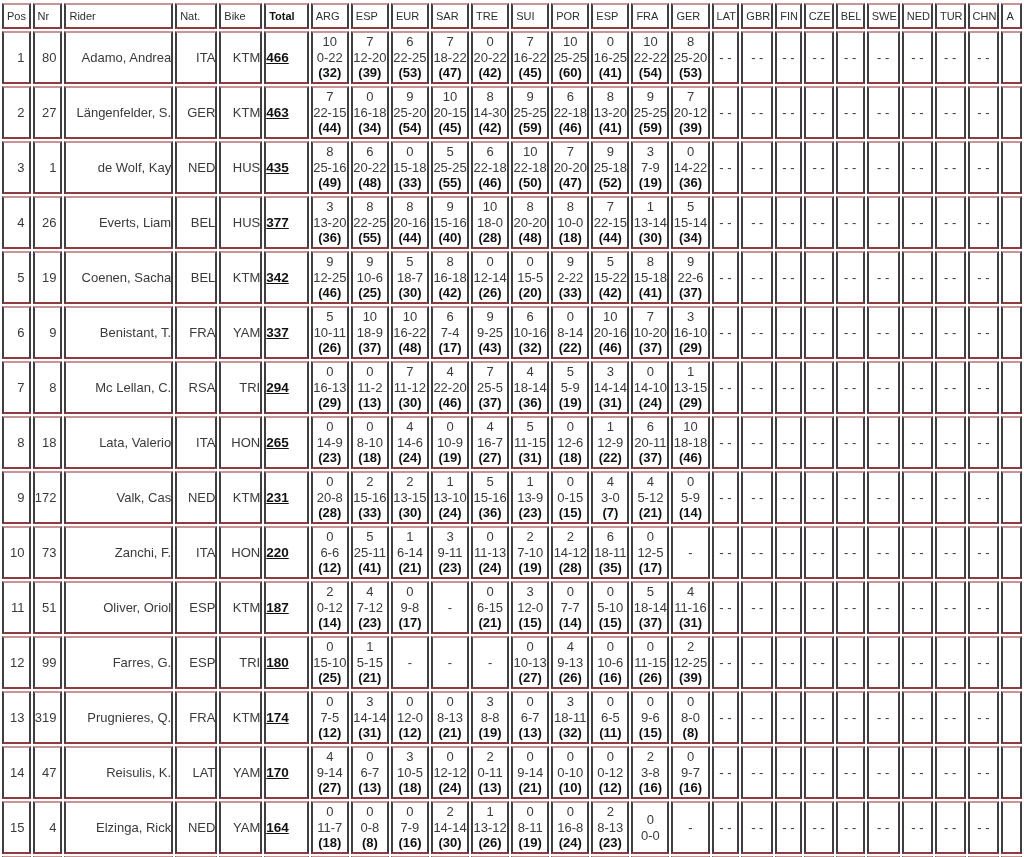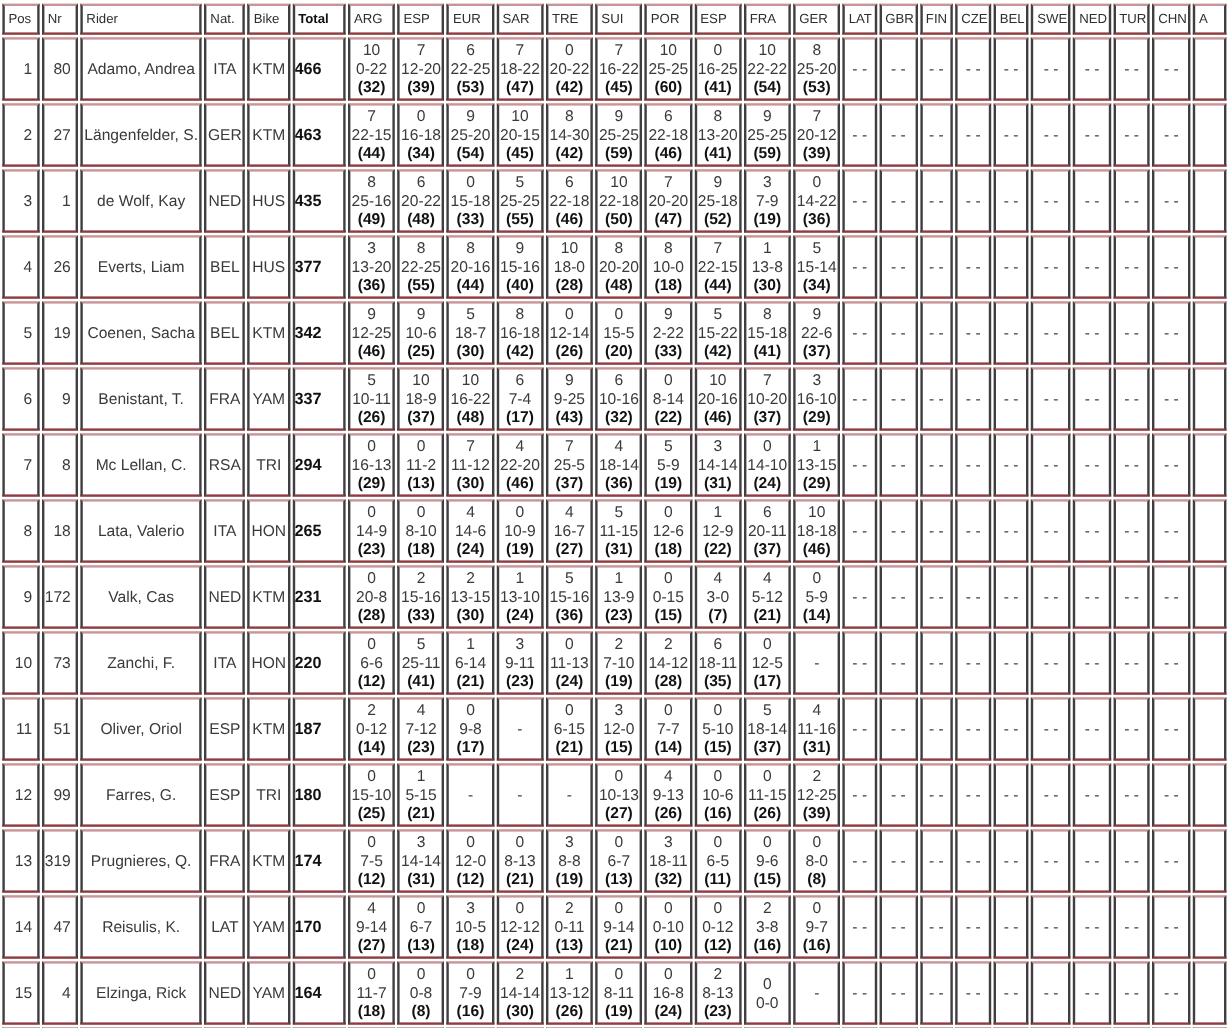--- a/index.html
+++ b/index.html
@@ -36,22 +36,22 @@
   }
   th.bold { font-weight: bold; color: #111; margin-left: 35px; }
   td {
     height: 53px;
     font-size: 13px;
     color: #3a3a3a;
     vertical-align: middle;
     padding: 0;
   }
   td.num { text-align: right; padding-right: 4px; }
-  td.txt { text-align: center; padding-left: 0; }
-  td.total { text-align: right; padding-right: 18px; font-weight: bold; color: #111; font-size: 13.5px; }
+  td.txt { text-align: right; padding-left: 10px; }
+  td.total { text-align: right; padding-right: 18px; font-weight: bold; color: #111; font-size: 13.5px; text-decoration: underline; }
   td.race, td.ph { text-align: center; }
   .stack {
     display: flex; flex-direction: column;
     justify-content: center; align-items: center;
     height: 100%; line-height: 15.5px;
   }
   .stack .t { font-weight: bold; color: #111; }
   tr.partial td { height: 10px; }
 </style>
 </head>
@@ -440,21 +440,21 @@
         <td class="race">
           <div class="stack">
             <span>7</span>
             <span>22-15</span>
             <span class="t">(44)</span>
           </div>
         </td>
         <td class="race">
           <div class="stack">
             <span>1</span>
-            <span>13-8</span>
+            <span>13-14</span>
             <span class="t">(30)</span>
           </div>
         </td>
         <td class="race">
           <div class="stack">
             <span>5</span>
             <span>15-14</span>
             <span class="t">(34)</span>
           </div>
         </td>

